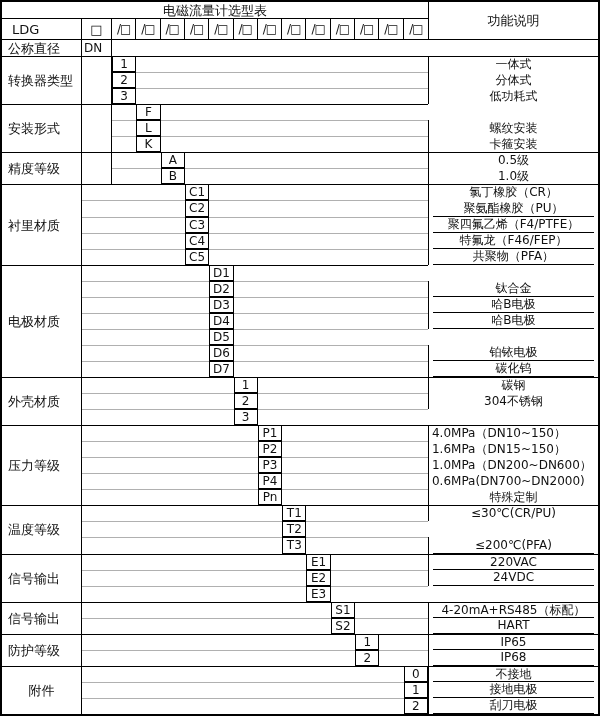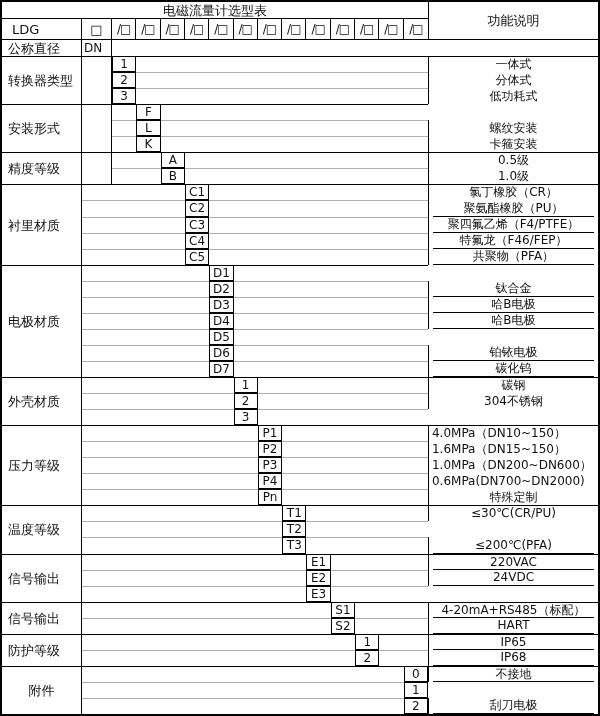--- a/index.html
+++ b/index.html
@@ -293,19 +293,22 @@
     </div>
 
   <div class="c lbl ctr bt" style="grid-area:42/1/45/2">附件</div>
   <div class="c bt" style="grid-area:42/2/43/15"></div>
   <div class="c code" style="grid-area:42/15/43/16">0</div>
   <div class="c desc bt" style="grid-area:42/16/43/17">
       <div class="in">不接地</div>
     </div>
   <div class="c gt" style="grid-area:43/2/44/15"></div>
   <div class="c code" style="grid-area:43/15/44/16">1</div>
+  <div class="c desc" style="grid-area:43/16/44/17">
+      <div class="in">接地电极</div>
+    </div>
   <div class="c gt" style="grid-area:44/2/45/15"></div>
   <div class="c code" style="grid-area:44/15/45/16">2</div>
   <div class="c desc" style="grid-area:44/16/45/17">
       <div class="in">刮刀电极</div>
     </div>
 
 </div>
 
 </body></html>

